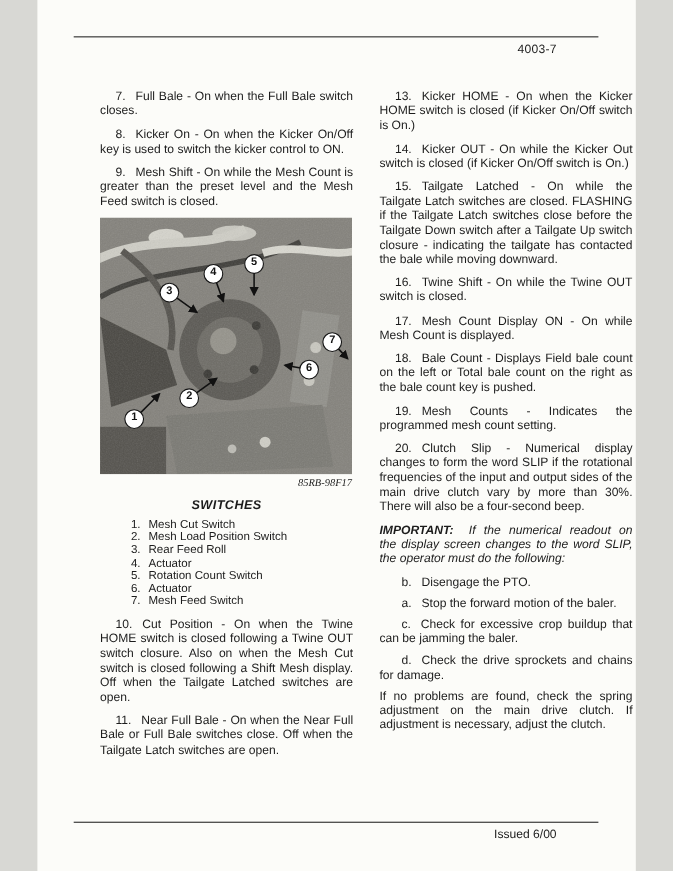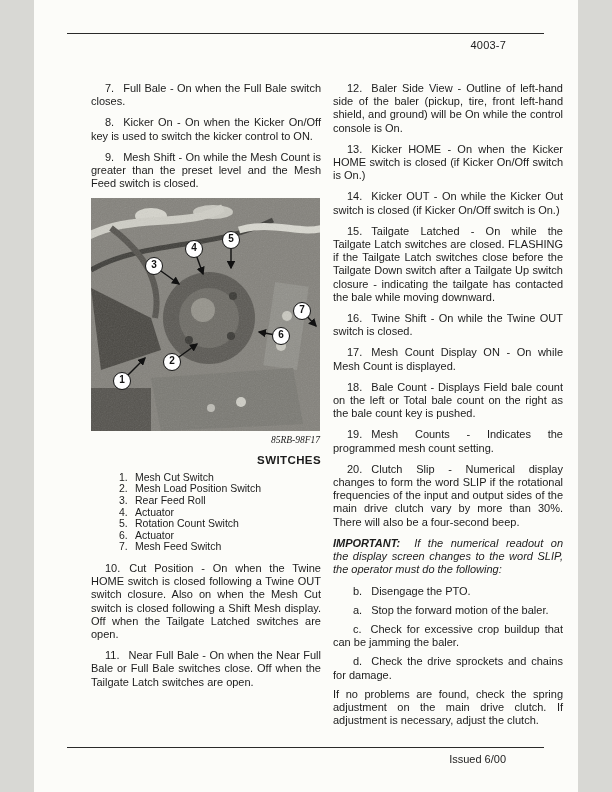--- a/index.html
+++ b/index.html
@@ -19,21 +19,21 @@
   .page-number {
     position: absolute; top: 39px; right: 72px;
     font-size: 11px; letter-spacing: 0.2px;
   }
   .footer-issued {
     position: absolute; top: 753px; right: 72px;
     font-size: 11px;
   }
   .columns {
     position: absolute; left: 57px; top: 82px; width: 484px;
-    display: flex; gap: 12px;
+    display: flex; gap: 24px;
   }
   .col { width: 230px; font-size: 11px; line-height: 13.2px; text-align: justify; }
   p.para { margin: 0 0 8px 0; text-indent: 14px; }
   p.para-steps { margin: 0 0 6px 0; text-indent: 20px; }
   p.para-flush { margin: 0 0 8px 0; text-indent: 0; }
   .pnum { margin-right: 9px; }
   .important-label { font-weight: bold; font-style: italic; margin-right: 14px; }
   .important-text { font-style: italic; }
 
   
@@ -50,22 +50,22 @@
     text-align: center; text-indent: 0;
   }
   .fig-caption {
     font-size: 9.5px; font-style: italic; text-align: right;
     margin: 3px 1px 6px 0;
     font-family: Liberation Serif, serif;
   }
 
   
   .sw-title {
-    font-size: 11.5px; font-weight: bold; text-align: right;
-    letter-spacing: 0.4px; margin: 6px 0 5px 0;
+    font-size: 11.5px; font-weight: bold; text-align: center;
+    letter-spacing: 0.4px; margin: 6px 0 5px 0; font-style: italic;
   }
   .sw-list { margin: 0 0 9px 28px; font-size: 10.5px; line-height: 11.6px; text-align: left; }
   .sw-row { white-space: nowrap; }
   .sw-num { display: inline-block; width: 16px; }
 </style>
 </head>
 <body>
 
 <div class="page">
 
@@ -144,21 +144,20 @@
         <div class="sw-row"><span class="sw-num">7.</span><span>Mesh Feed Switch</span></div>
       </div>
 
       <p class="para"><span class="pnum">10.</span><span>Cut Position - On when the Twine HOME switch is closed following a Twine OUT switch closure. Also on when the Mesh Cut switch is closed following a Shift Mesh display. Off when the Tailgate Latched switches are open.</span></p>
       <p class="para"><span class="pnum">11.</span><span>Near Full Bale - On when the Near Full Bale or Full Bale switches close. Off when the Tailgate Latch switches are open.</span></p>
 
     </div>
 
     <div class="col">
 
-      <p class="para"><span class="pnum">12.</span><span>Baler Side View - Outline of left-hand side of the baler (pickup, tire, front left-hand shield, and ground) will be On while the control console is On.</span></p>
       <p class="para"><span class="pnum">13.</span><span>Kicker HOME - On when the Kicker HOME switch is closed (if Kicker On/Off switch is On.)</span></p>
       <p class="para"><span class="pnum">14.</span><span>Kicker OUT - On while the Kicker Out switch is closed (if Kicker On/Off switch is On.)</span></p>
       <p class="para"><span class="pnum">15.</span><span>Tailgate Latched - On while the Tailgate Latch switches are closed. FLASHING if the Tailgate Latch switches close before the Tailgate Down switch after a Tailgate Up switch closure - indicating the tailgate has contacted the bale while moving downward.</span></p>
       <p class="para"><span class="pnum">16.</span><span>Twine Shift - On while the Twine OUT switch is closed.</span></p>
       <p class="para"><span class="pnum">17.</span><span>Mesh Count Display ON - On while Mesh Count is displayed.</span></p>
       <p class="para"><span class="pnum">18.</span><span>Bale Count - Displays Field bale count on the left or Total bale count on the right as the bale count key is pushed.</span></p>
       <p class="para"><span class="pnum">19.</span><span>Mesh Counts - Indicates the programmed mesh count setting.</span></p>
       <p class="para"><span class="pnum">20.</span><span>Clutch Slip - Numerical display changes to form the word SLIP if the rotational frequencies of the input and output sides of the main drive clutch vary by more than 30%. There will also be a four-second beep.</span></p>
 
       <p class="para-flush"><span class="important-label">IMPORTANT:</span><span class="important-text">If the numerical readout on the display screen changes to the word SLIP, the operator must do the following:</span></p>

